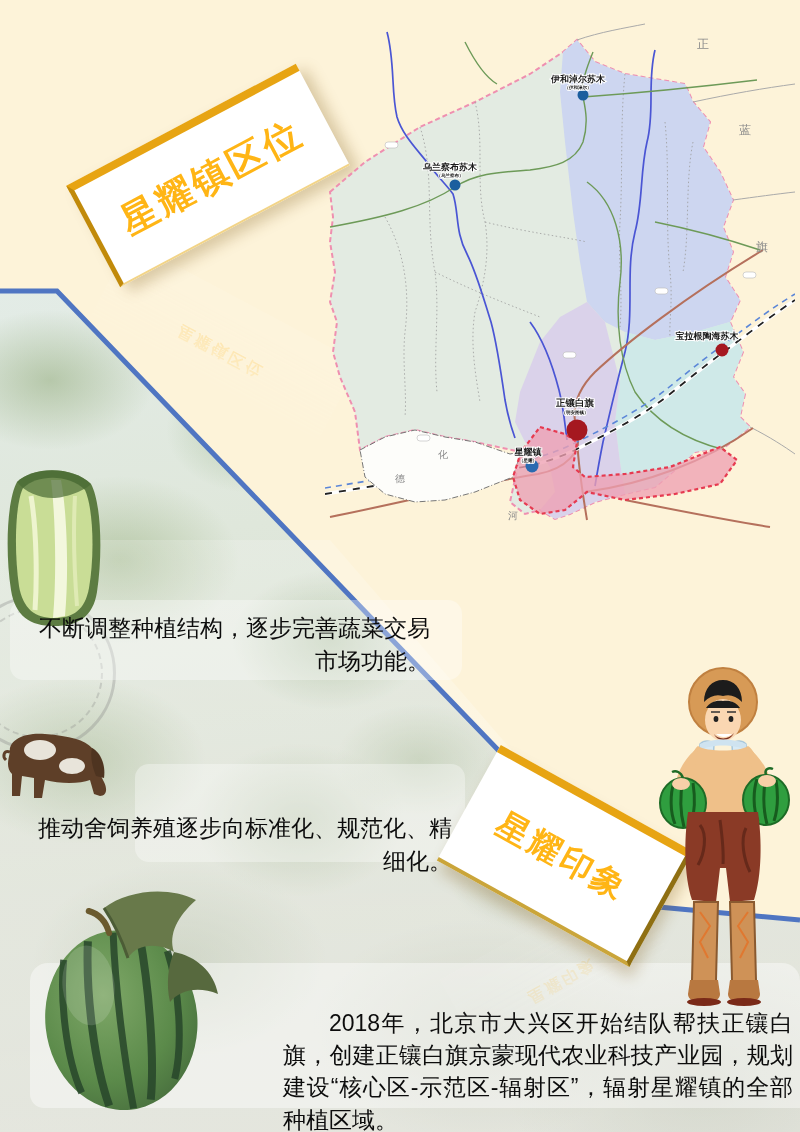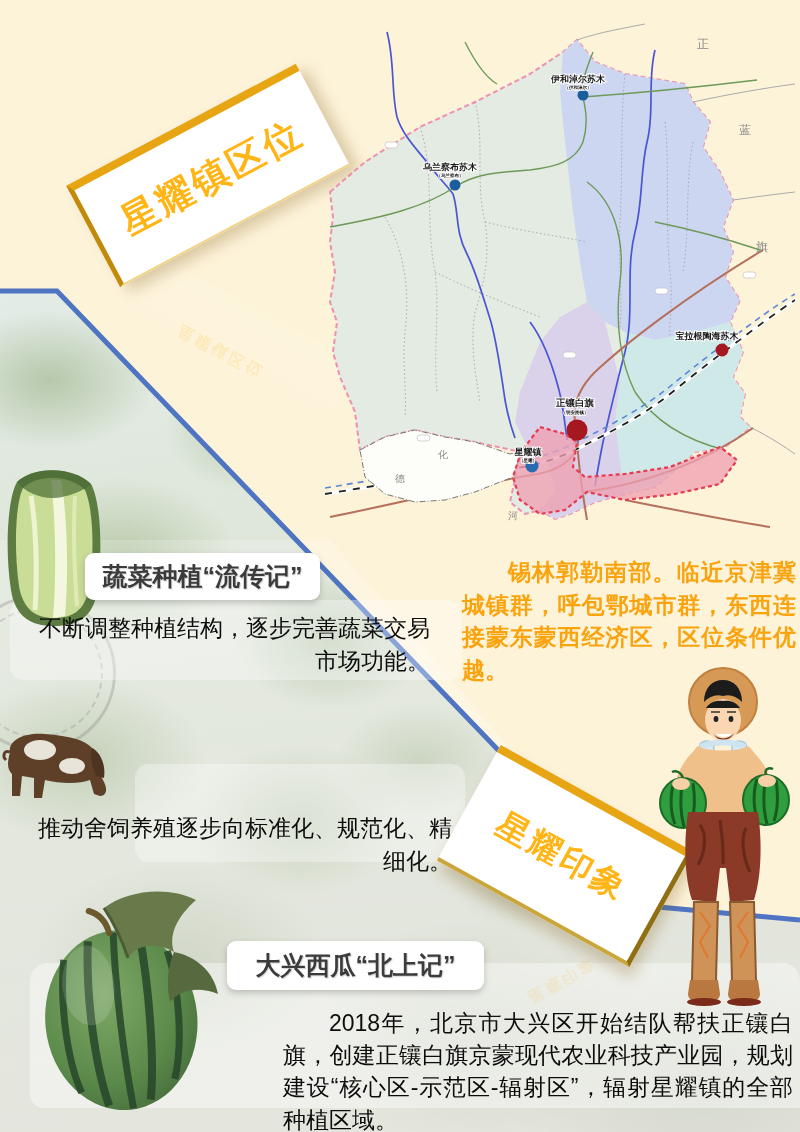--- a/index.html
+++ b/index.html
@@ -191,33 +191,31 @@
       <text x="420" y="112">蓝</text>
       <text x="437" y="229">旗</text>
     </g>
     <g fill="#8a8a8a" font-size="10" text-anchor="middle">
       <text x="118" y="436">化</text>
       <text x="75" y="460">德</text>
       <text x="188" y="497">河</text>
     </g>
   </svg>
 
-  <div class="abs intro">锡林郭勒南部。临近京津冀城镇群，呼包鄂城市群，东西连接蒙东蒙西经济区，区位条件优越。</div>
 
   <div class="abs watermark"></div>
 
   <svg class="abs svg-img" style="left:3px;top:462px;" width="102" height="168" viewBox="0 0 102 168">
     <path d="M14,20 C30,4 70,4 88,22 C98,40 100,90 94,130 C90,155 75,164 51,164 C27,164 12,154 8,128 C2,90 4,38 14,20 Z" fill="#5d7c42"></path>
     <path d="M20,26 C35,12 66,12 82,28 C90,45 92,92 86,126 C82,148 70,156 51,156 C32,156 20,147 16,124 C11,90 12,42 20,26 Z" fill="#c9dd96"></path>
     <path d="M48,18 C52,50 54,110 50,156 L62,154 C66,110 64,50 58,18 Z" fill="#f3f7dd"></path>
     <path d="M28,34 C34,70 34,120 32,148" stroke="#eef4cf" stroke-width="5" fill="none"></path>
     <path d="M72,34 C70,70 72,118 74,144" stroke="#dfeab4" stroke-width="4" fill="none"></path>
     <path d="M14,20 C30,4 70,4 88,22 C80,30 60,36 50,36 C36,36 22,30 14,20 Z" fill="#4a6b34" opacity=".7"></path>
   </svg>
-  <div class="abs title-banner t1">蔬菜种植“流传记”</div>
   <div class="abs soft-panel p1"></div>
   <div class="abs body-text b1">不断调整种植结构，逐步完善蔬菜交易市场功能。</div>
 
   <svg class="abs svg-img" style="left:0;top:722px;" width="130" height="88" viewBox="0 0 130 88">
     <path d="M10,30 C8,18 25,10 45,12 C70,14 85,18 92,26 C98,32 100,40 97,46 L104,60 C108,68 106,74 100,74 L94,72 L90,58 C80,62 60,62 45,58 L42,76 L34,76 L34,56 L22,54 L20,74 L12,74 L12,52 C6,46 8,38 10,30 Z" fill="#5e3f28"></path>
     <ellipse cx="40" cy="28" rx="16" ry="10" fill="#e8e4da"></ellipse>
     <ellipse cx="72" cy="44" rx="13" ry="8" fill="#e8e4da"></ellipse>
     <path d="M92,26 C100,30 106,42 104,56 L96,54 C92,44 90,34 92,26 Z" fill="#4e3420"></path>
     <path d="M10,30 C4,28 2,34 6,38" stroke="#5e3f28" stroke-width="3" fill="none"></path>
   </svg>
@@ -251,21 +249,20 @@
         <path d="M130,56 C134,110 132,180 124,220" stroke-width="8"></path>
         <path d="M156,74 C164,112 162,168 150,202" stroke-width="7"></path>
       </g>
       <ellipse cx="74" cy="100" rx="26" ry="40" fill="#ffffff" opacity=".14"></ellipse>
       <path d="M100,50 C98,38 92,30 82,26" stroke="#6b5a2e" stroke-width="6" fill="none" stroke-linecap="round"></path>
     </g>
     <path d="M86,26 C110,8 150,4 178,18 C160,34 150,52 156,70 C140,60 118,62 110,76 C104,58 94,38 86,26 Z" fill="#68794a"></path>
     <path d="M156,70 C178,74 196,90 200,112 C180,104 162,108 152,120 C148,102 150,84 156,70 Z" fill="#57693e"></path>
     <path d="M110,76 C104,58 94,38 86,26" stroke="#4c5c36" stroke-width="3" fill="none"></path>
   </svg>
-  <div class="abs title-banner t3">大兴西瓜“北上记”</div>
   <div class="abs body-text b3">2018年，北京市大兴区开始结队帮扶正镶白旗，创建正镶白旗京蒙现代农业科技产业园，规划建设“核心区-示范区-辐射区”，辐射星耀镇的全部种植区域。</div>
 
   <svg class="abs farmer" style="left:650px;top:650px;" width="150" height="360" viewBox="0 0 150 360">
 
     <circle cx="73" cy="52" r="34" fill="#d79a56"></circle>
     <circle cx="73" cy="52" r="34" fill="none" stroke="#c08040" stroke-width="2"></circle>
 
     <path d="M54,52 C54,38 62,30 73,30 C84,30 92,38 92,52 C86,46 80,44 73,46 C66,44 60,46 54,52 Z" fill="#1c1c1c"></path>
     <ellipse cx="73" cy="70" rx="18" ry="21" fill="#fad7b2"></ellipse>
     <path d="M56,58 C60,52 66,50 73,51 C80,50 86,52 90,58" fill="#1c1c1c"></path>

